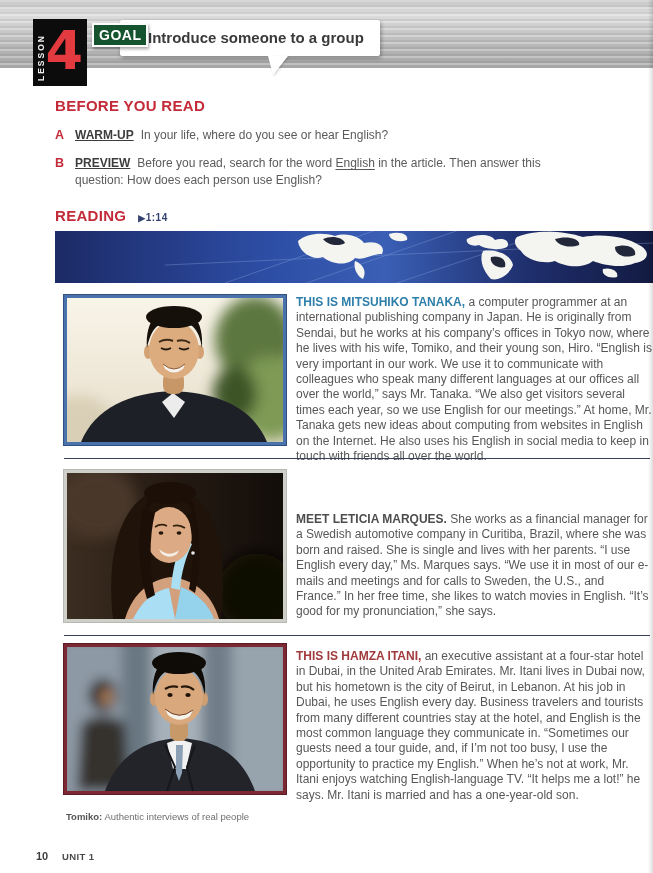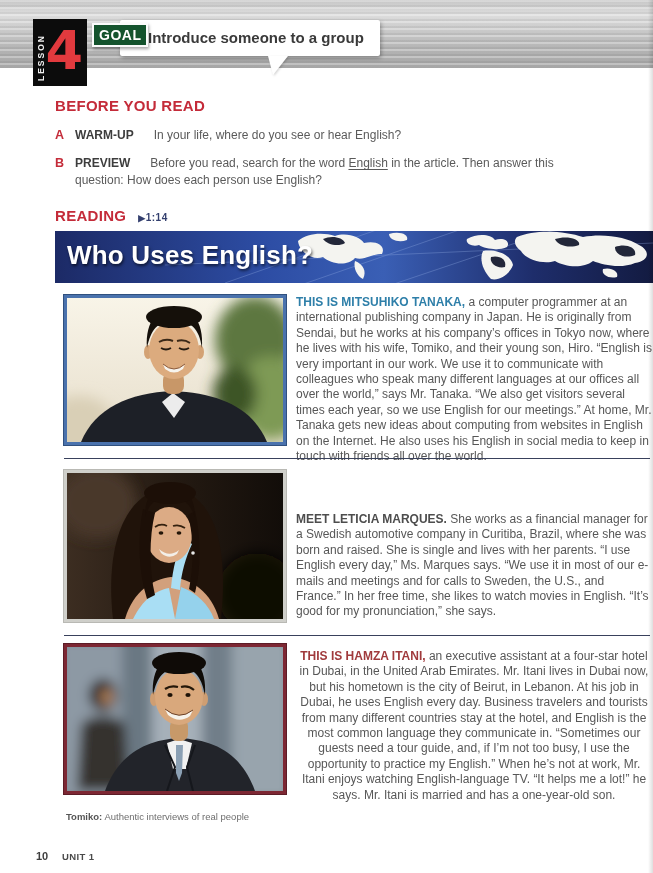--- a/index.html
+++ b/index.html
@@ -24,21 +24,21 @@
   .goal-bubble{position:absolute;left:120px;top:20px;z-index:4;background:#ffffff;color:#3a3a3a;
     font-size:15px;font-weight:600;white-space:nowrap;padding:9px 16px 10px 28px;border-radius:2px;
     box-shadow:1px 2px 4px rgba(0,0,0,.35);}
   .bubble-tail{position:absolute;left:268px;top:56px;z-index:4;width:0;height:0;
     border-left:5px solid transparent;border-right:15px solid transparent;border-top:19px solid #ffffff;
     filter:drop-shadow(1px 1px 1px rgba(0,0,0,.18));}
 
   .red-h{position:absolute;color:#c42b39;font-weight:bold;font-size:15px;letter-spacing:.3px;}
   .byr-item{position:absolute;left:75px;width:505px;font-size:12px;line-height:17px;color:#5a5a5a;}
   .byr-letter{position:absolute;left:-20px;top:0;color:#c42b39;font-weight:bold;font-size:12.5px;}
-  .byr-label{font-weight:bold;color:#3d3d3d;padding-right:20px;}
+  .byr-label{font-weight:bold;color:#3d3d3d;padding-right:7px;text-decoration:underline;}
   .u-word{text-decoration:underline;text-underline-offset:2px;}
 
   .track{font-size:10px;font-weight:bold;color:#333f6e;letter-spacing:.5px;margin-left:12px;}
   .track .tri{font-size:9px;}
 
   .banner{position:absolute;left:55px;top:231px;width:598px;height:52px;}
   .banner svg{display:block;width:100%;height:100%;}
   .banner-title{position:absolute;left:12px;top:9px;color:#ffffff;font-size:26px;font-weight:bold;
     letter-spacing:.2px;text-shadow:1px 2px 3px rgba(0,0,0,.6);}
 
@@ -123,21 +123,20 @@
         <path d="M462,6 C480,-2 510,0 528,6 C548,2 572,6 584,14 C596,20 594,30 580,32 C566,38 548,34 538,30 C528,38 510,36 500,30 C488,34 470,28 466,20 C460,16 458,10 462,6 Z"></path>
         <path d="M548,38 C556,36 564,40 562,46 C554,48 546,44 548,38 Z"></path>
       </g>
       <g fill="#0c1126" opacity="0.9">
         <path d="M268,8 C276,4 288,6 290,12 C284,16 272,14 268,8 Z"></path>
         <path d="M500,8 C512,4 526,8 524,14 C514,18 502,14 500,8 Z"></path>
         <path d="M560,16 C570,12 582,16 580,24 C570,28 560,24 560,16 Z"></path>
         <path d="M436,26 C444,24 452,28 450,36 C442,38 434,32 436,26 Z"></path>
       </g>
     </svg>
-    <div class="banner-title">Who Uses English?</div>
   </div>
 
   <div class="photo photo-1">
     <svg viewBox="0 0 216 144" preserveAspectRatio="none">
       <defs>
         <filter id="blur1">
             <feGaussianBlur stdDeviation="7"></feGaussianBlur>
           </filter>
         <linearGradient id="p1bg" x1="0" y1="0" x2="0" y2="1">
           <stop offset="0" stop-color="#f8f4e8"></stop>
@@ -243,21 +242,21 @@
       <path d="M86,48 C84,20 98,8 112,8 C127,8 140,20 138,48 C134,28 127,21 112,21 C97,21 90,30 86,48 Z" fill="#0f0b07"></path>
       <ellipse cx="112" cy="16" rx="27" ry="11" fill="#0f0b07"></ellipse>
       <path d="M98,42 q6,-4 13,-2" stroke="#241709" stroke-width="2.2" fill="none"></path>
       <path d="M114,40 q7,-2 13,3" stroke="#241709" stroke-width="2.2" fill="none"></path>
       <ellipse cx="103" cy="48" rx="2.6" ry="2" fill="#1d1207"></ellipse>
       <ellipse cx="121" cy="48" rx="2.6" ry="2" fill="#1d1207"></ellipse>
       <path d="M98,62 q14,12 28,1 l-3,6 q-11,8 -22,-1 Z" fill="#f6f3ec"></path>
       <path d="M98,62 q14,12 28,1" stroke="#6b4026" stroke-width="1" fill="none"></path>
     </svg>
   </div>
-  <div class="ptext" style="top:649px;text-align:center;">
+  <div class="ptext" style="top:649px;">
     <span class="lead lead-maroon">THIS IS HAMZA ITANI,</span><span> an executive assistant at a four-star hotel in Dubai, in the United Arab Emirates. Mr. Itani lives in Dubai now, but his hometown is the city of Beirut, in Lebanon. At his job in Dubai, he uses English every day. Business travelers and tourists from many different countries stay at the hotel, and English is the most common language they communicate in. “Sometimes our guests need a tour guide, and, if I’m not too busy, I use the opportunity to practice my English.” When he’s not at work, Mr. Itani enjoys watching English-language TV. “It helps me a lot!” he says. Mr. Itani is married and has a one-year-old son.</span>
   </div>
 
   <div class="source">
     <b>Tomiko:</b>
     <span>Authentic interviews of real people</span>
   </div>
 
   <div class="footer-page">10</div>
   <div class="footer-unit">UNIT 1</div>

